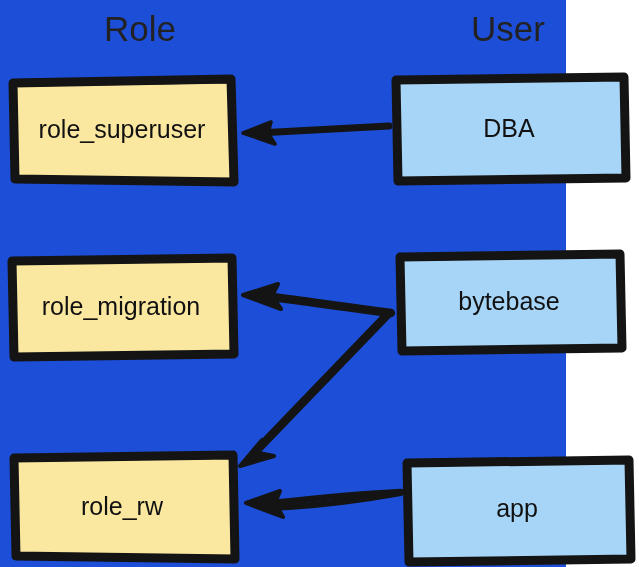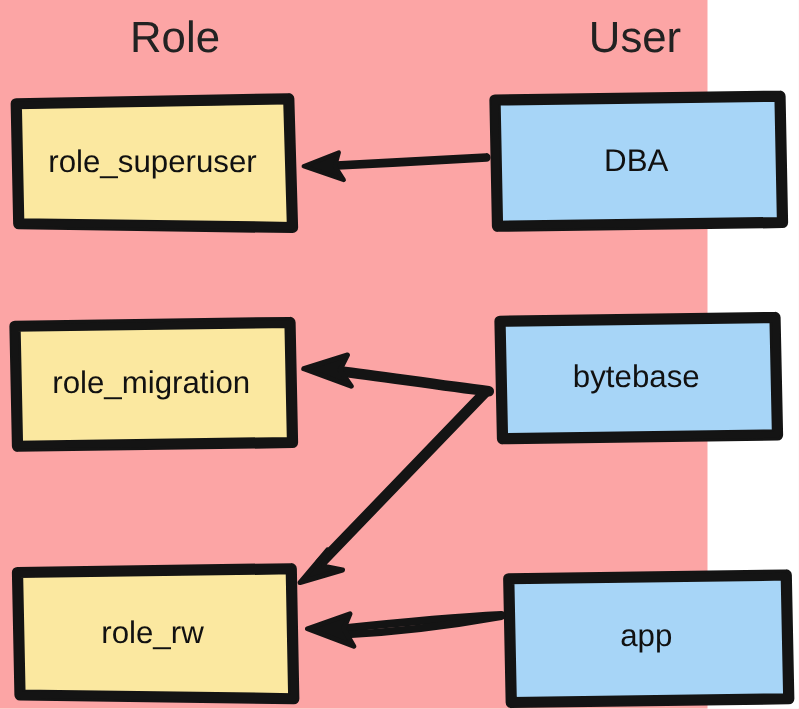--- a/index.html
+++ b/index.html
@@ -10,21 +10,21 @@
   body {
     width: 639px;
     height: 567px;
     font-family: "Liberation Sans", sans-serif;
     overflow: hidden;
   }
   #diagram-root {
     position: relative;
     width: 566px;
     height: 567px;
-    background: #fca5a5;
+    background: #1d4ed8;
   }
   svg.canvas {
     position: absolute;
     top: 0;
     left: 0;
     width: 639px;
     height: 567px;
   }
   .col-header {
     font-size: 35px;

